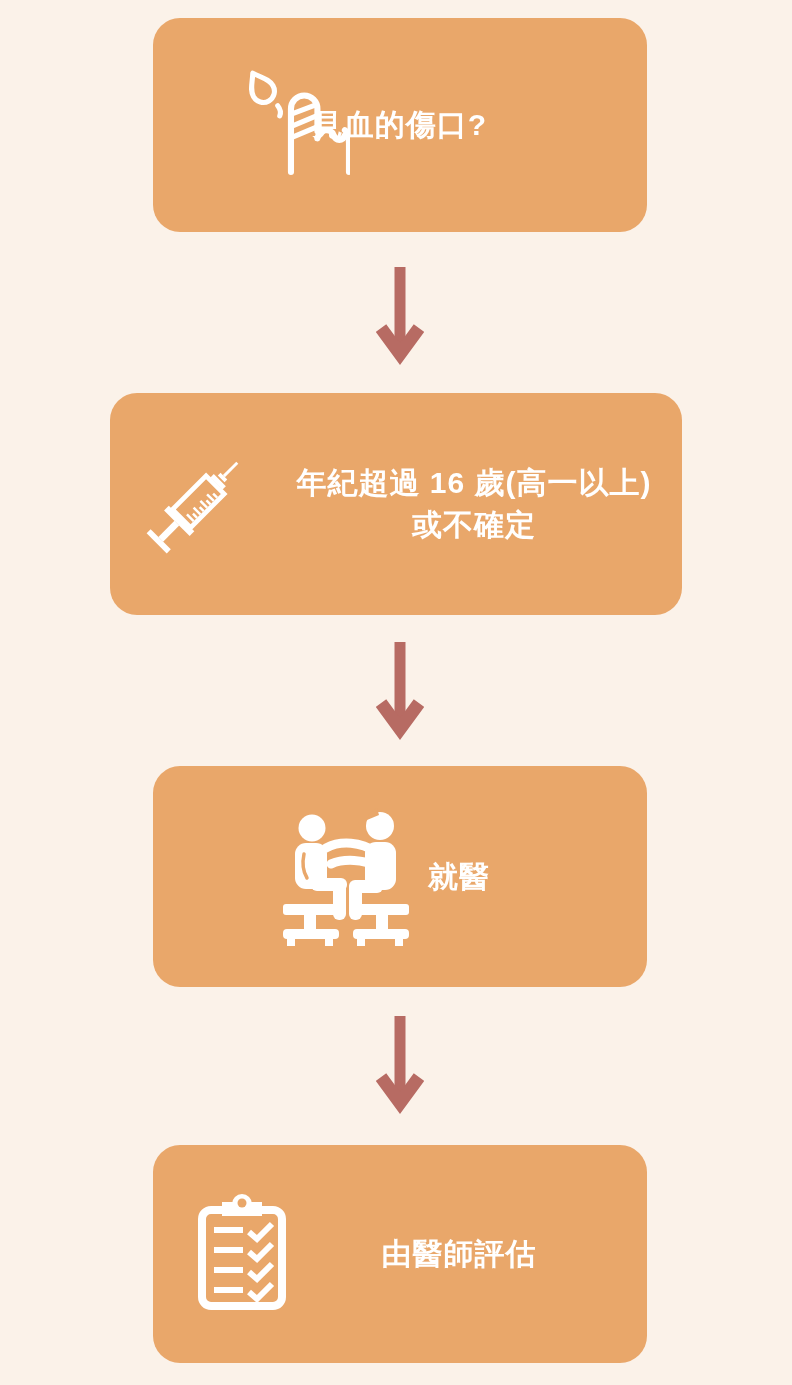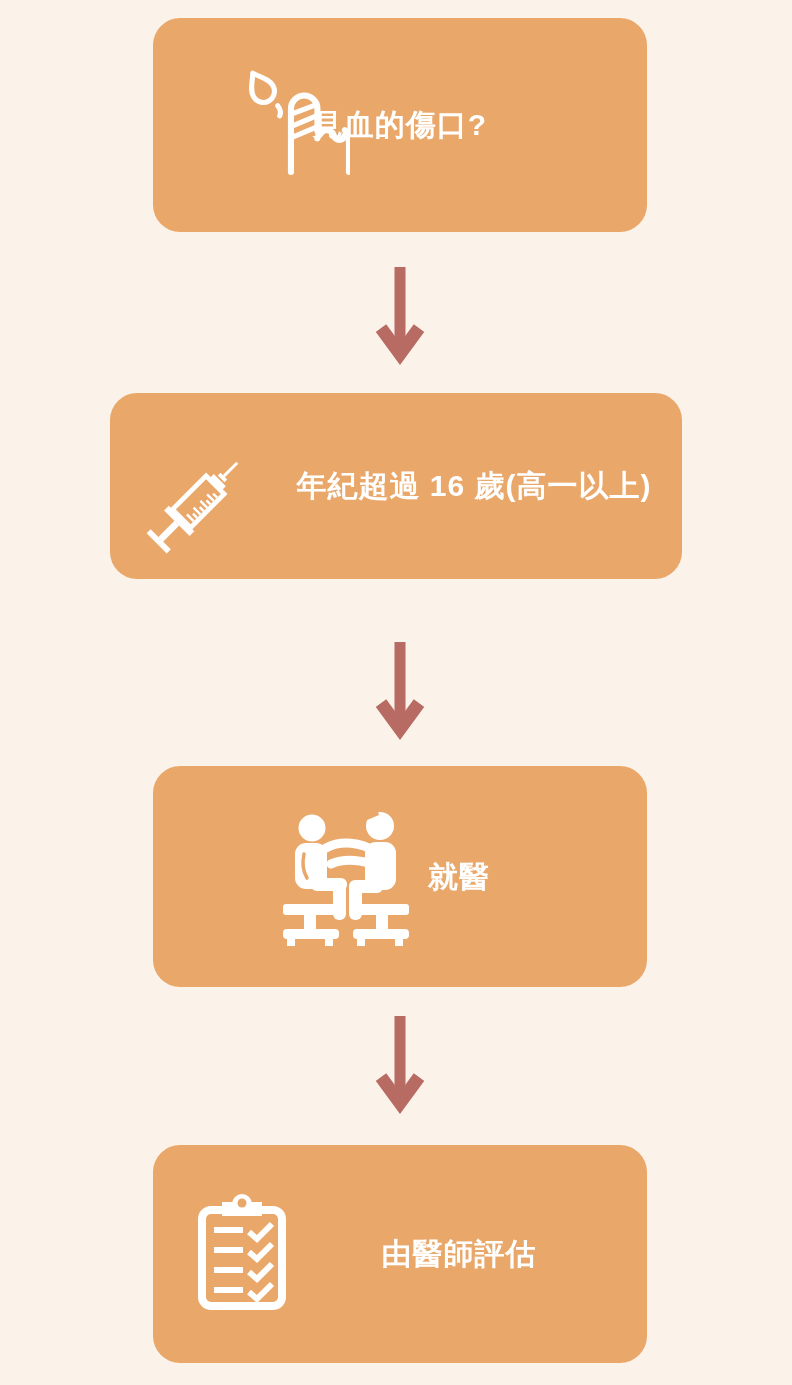--- a/index.html
+++ b/index.html
@@ -24,21 +24,21 @@
     display: flex;
     flex-direction: column;
     justify-content: center;
     text-align: center;
     font-size: 30px;
     font-weight: 600;
     line-height: 44px;
     letter-spacing: 1px;
   }
   .n1 { left: 153px; top: 18px;   width: 494px; height: 214px; }
-  .n2 { left: 110px; top: 393px;  width: 572px; height: 186px; }
+  .n2 { left: 110px; top: 393px;  width: 572px; height: 222px; }
   .n3 { left: 153px; top: 766px;  width: 494px; height: 221px; }
   .n4 { left: 153px; top: 1145px; width: 494px; height: 218px; }
   .n1 .txt { }
   .n2 .txt { padding-left: 156px; line-height: 42px; }
   .n3 .txt { padding-left: 118px; align-items: center; }
   .n4 .txt { padding-left: 118px; line-height: 46px; }
   .icon { position: absolute; }
   .n1 .icon { left: 83px;  top: 46px; width: 114px; height: 114px; }
   .n2 .icon { left: 30px;  top: 53px; width: 114px; height: 114px; }
   .n3 .icon { left: 128px; top: 42px; width: 130px; height: 140px; }
@@ -105,20 +105,21 @@
             <line x1="79" y1="71" x2="79" y2="65"></line>
           </g>
           <rect x="89" y="51" width="5" height="18" fill="var(--content)"></rect>
           <rect x="96" y="55" width="4" height="10" fill="var(--content)"></rect>
           <rect x="100" y="58.5" width="20" height="3" fill="var(--content)"></rect>
         </g>
       </svg>
     </span>
     <div class="txt">
       <span>年紀超過 16 歲(高一以上)</span>
+      <span>或不確定</span>
     </div>
   </div>
 
   <span class="arrow a2">
     <svg viewBox="0 0 48 100" fill="none" stroke="var(--arrow)">
       <path d="M24,2 L24,86" stroke-width="11"></path>
       <path d="M5,63 L24,89 L43,63" stroke-width="13"></path>
     </svg>
   </span>
 

